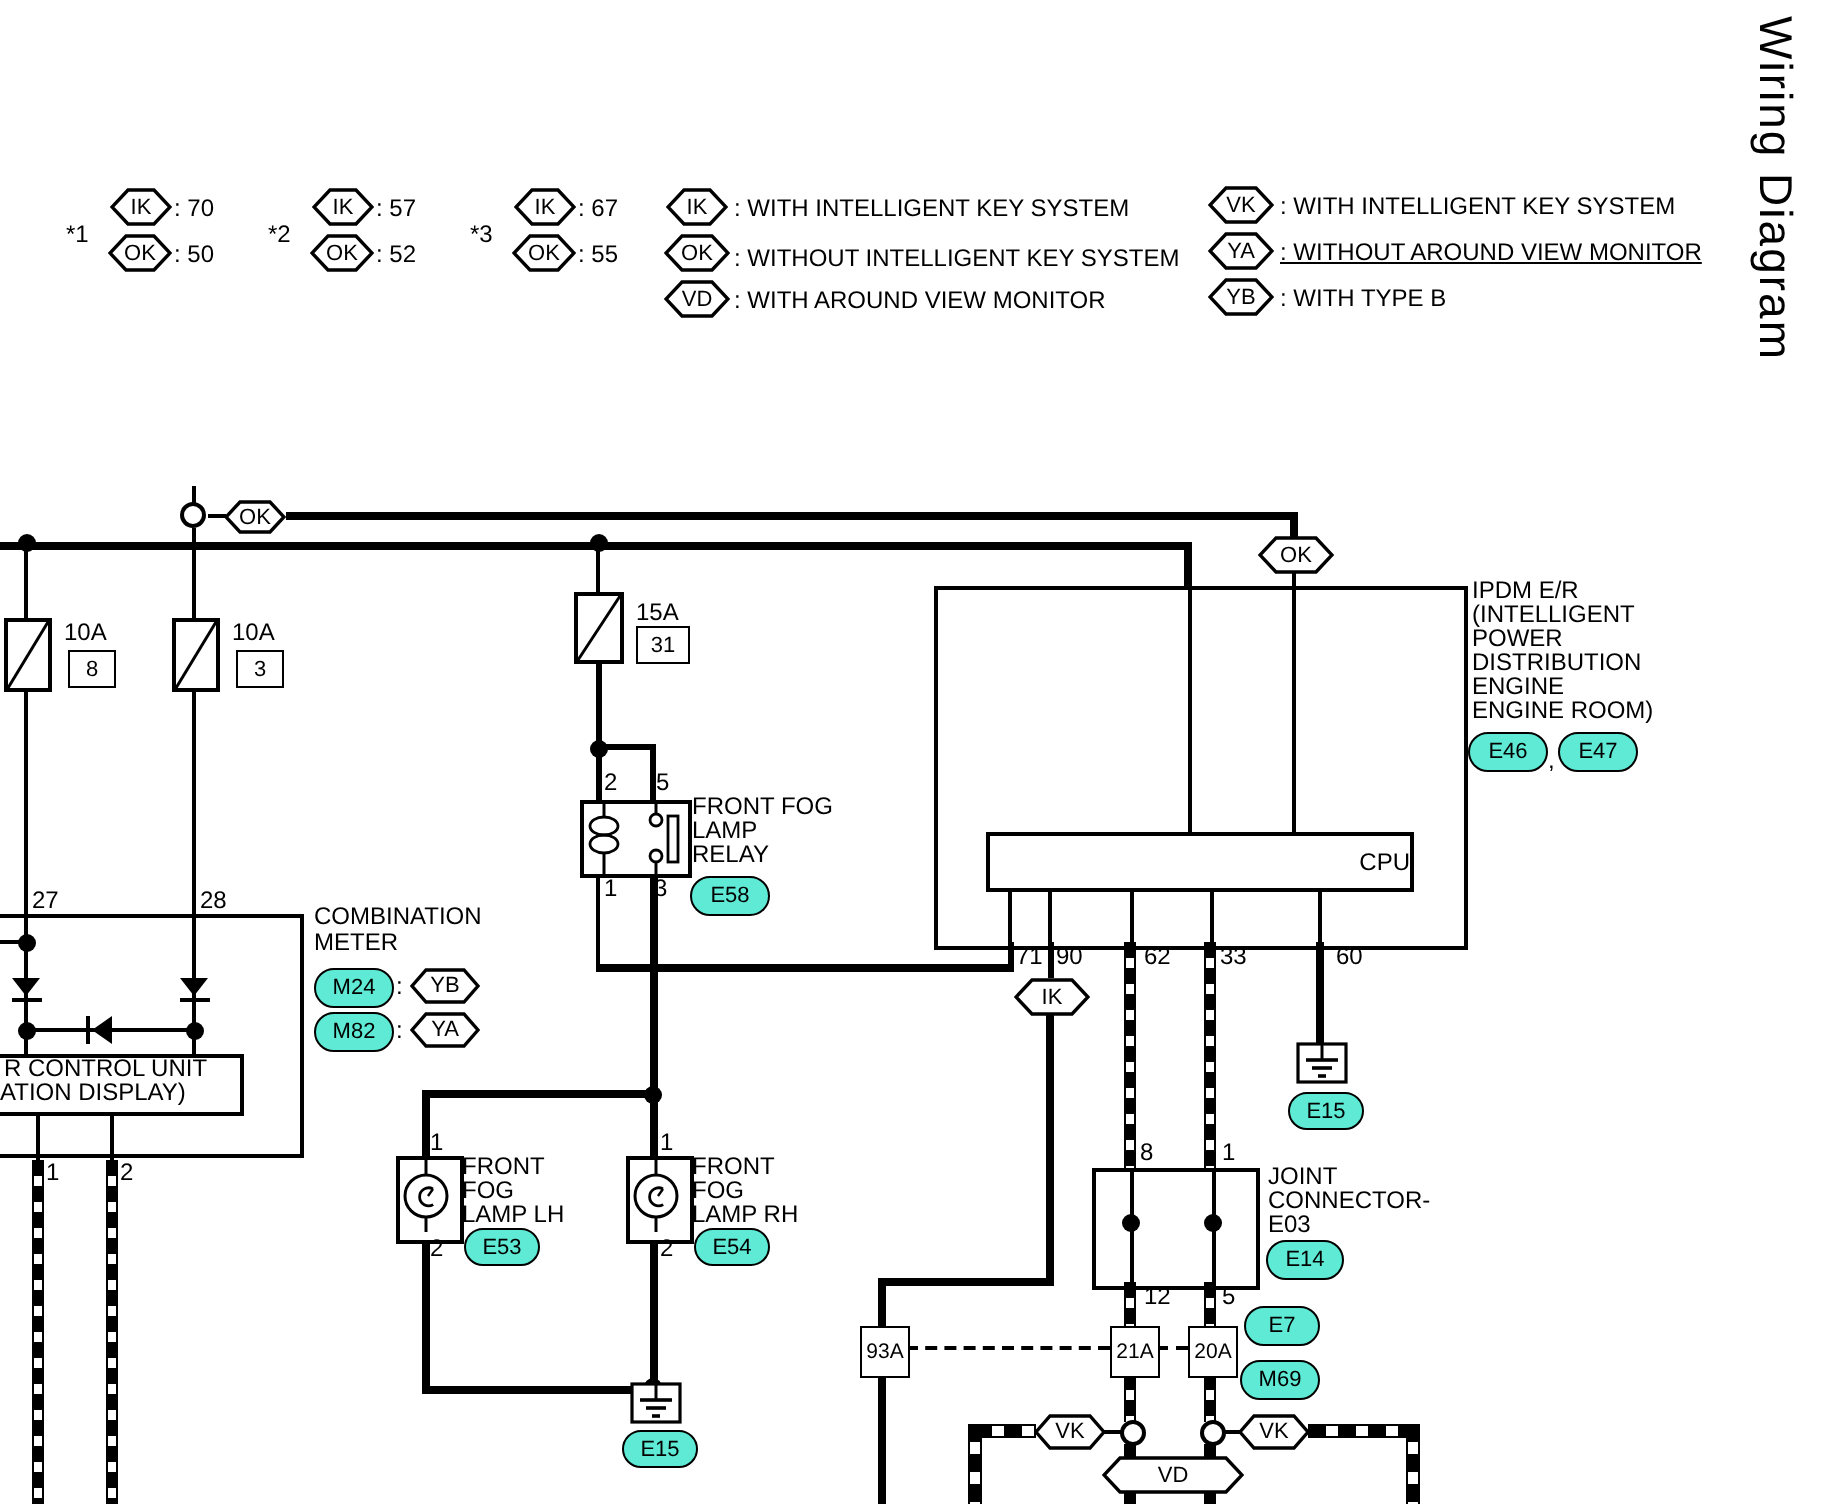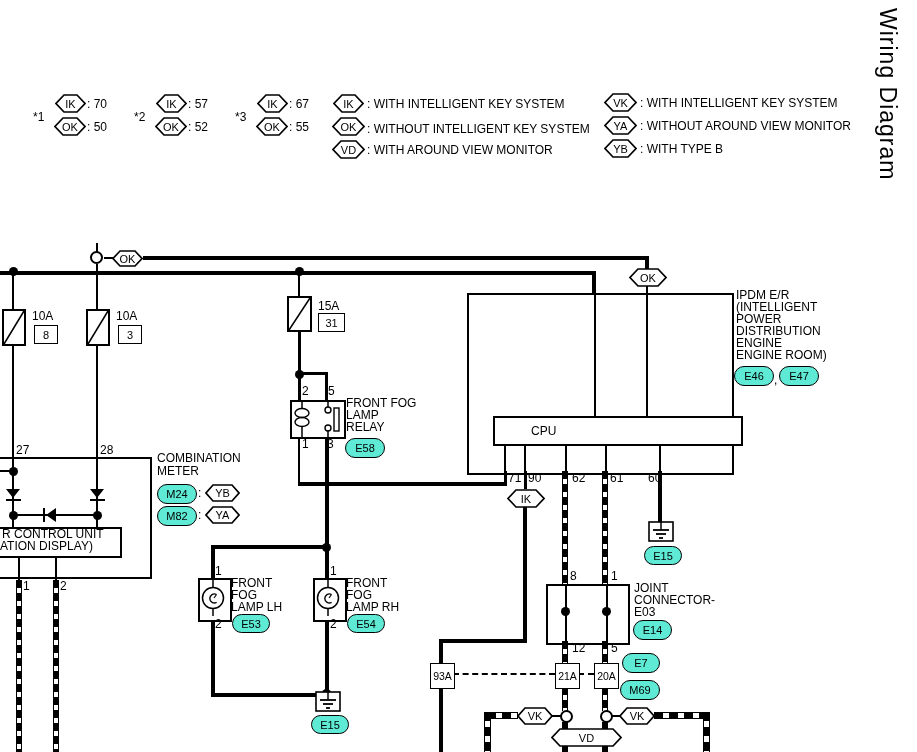--- a/index.html
+++ b/index.html
@@ -111,21 +111,21 @@
       </svg>
       <span>VK</span>
     </div>
   <span class="lbl" style="left:640px;top:97px;">: WITH INTELLIGENT KEY SYSTEM</span>
   <div class="hex" style="left:604px;top:116px;width:33px;height:19px;">
       <svg width="33" height="19" style="position: absolute; left: 0px; top: 0px;">
         <polygon points="9,1 24,1 32,9.5 24,18 9,18 1,9.5" fill="#fff" stroke="#000" stroke-width="1.7"></polygon>
       </svg>
       <span>YA</span>
     </div>
-  <span class="lbl" style="left:640px;top:120px;">: WITHOUT AROUND VIEW MONITOR</span>
+  <span class="lbl" style="left:640px;top:120px;text-decoration:underline;">: WITHOUT AROUND VIEW MONITOR</span>
   <div class="hex" style="left:604px;top:139px;width:33px;height:19px;">
       <svg width="33" height="19" style="position: absolute; left: 0px; top: 0px;">
         <polygon points="9,1 24,1 32,9.5 24,18 9,18 1,9.5" fill="#fff" stroke="#000" stroke-width="1.7"></polygon>
       </svg>
       <span>YB</span>
     </div>
   <span class="lbl" style="left:640px;top:143px;">: WITH TYPE B</span>
 
   <div class="w" style="left:0px;top:271px;width:596px;height:4px;"></div>
   <div class="w" style="left:592px;top:271px;width:4px;height:24px;"></div>
@@ -372,21 +372,21 @@
         <line x1="5" y1="9" x2="21" y2="9" stroke="#000" stroke-width="1.8"></line>
         <line x1="8" y1="13" x2="18" y2="13" stroke="#000" stroke-width="1.8"></line>
         <line x1="11" y1="17" x2="15" y2="17" stroke="#000" stroke-width="1.8"></line>
       </svg>
   </div>
   <div class="oval" style="left:311px;top:715px;width:36px;height:17px;">
       <span>E15</span>
     </div>
 
   <div class="box" style="left:467px;top:293px;width:263px;height:178px;"></div>
-  <div class="wbox" style="left:493px;top:416px;width:210px;height:26px;display:flex;align-items:center;justify-content:flex-start;font-size:12px;padding-left:36px;">
+  <div class="wbox" style="left:493px;top:416px;width:210px;height:26px;display:flex;align-items:center;justify-content:flex-end;font-size:12px;">
       <span>CPU</span>
     </div>
   <div class="hex" style="left:629px;top:268px;width:38px;height:19px;">
       <svg width="38" height="19" style="position: absolute; left: 0px; top: 0px;">
         <polygon points="9,1 29,1 37,9.5 29,18 9,18 1,9.5" fill="#fff" stroke="#000" stroke-width="1.7"></polygon>
       </svg>
       <span>OK</span>
     </div>
   <span class="lbl" style="left:736px;top:289px;">IPDM E/R</span>
   <span class="lbl" style="left:736px;top:301px;">(INTELLIGENT</span>
@@ -398,22 +398,22 @@
       <span>E46</span>
     </div>
   <span class="lbl" style="left:774px;top:374px;">,</span>
   <div class="oval" style="left:779px;top:366px;width:38px;height:18px;">
       <span>E47</span>
     </div>
 
   <span class="lbl" style="left:508px;top:472px;">71</span>
   <span class="lbl" style="left:528px;top:472px;">90</span>
   <span class="lbl" style="left:572px;top:472px;">62</span>
-  <span class="lbl" style="left:610px;top:472px;">61</span>
-  <span class="lbl" style="left:648px;top:472px;">60</span>
+  <span class="lbl" style="left:610px;top:472px;">33</span>
+  <span class="lbl" style="left:668px;top:472px;">60</span>
   <div class="hex" style="left:507px;top:489px;width:38px;height:19px;">
       <svg width="38" height="19" style="position: absolute; left: 0px; top: 0px;">
         <polygon points="9,1 29,1 37,9.5 29,18 9,18 1,9.5" fill="#fff" stroke="#000" stroke-width="1.7"></polygon>
       </svg>
       <span>IK</span>
     </div>
 
   <div style="position:absolute;left:648px;top:521px;">
     <svg width="26" height="21">
         <rect x="1" y="1" width="24" height="19" fill="#fff" stroke="#000" stroke-width="1.6"></rect>

